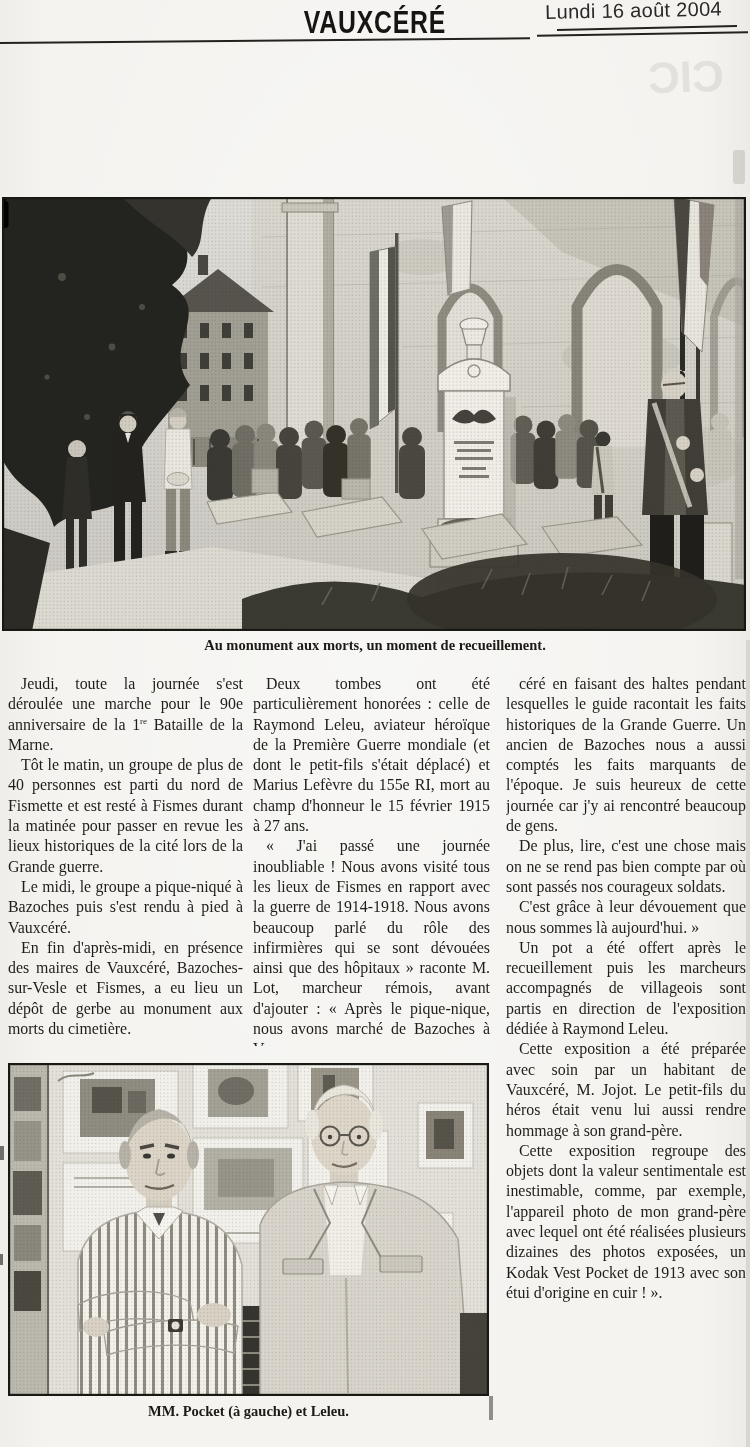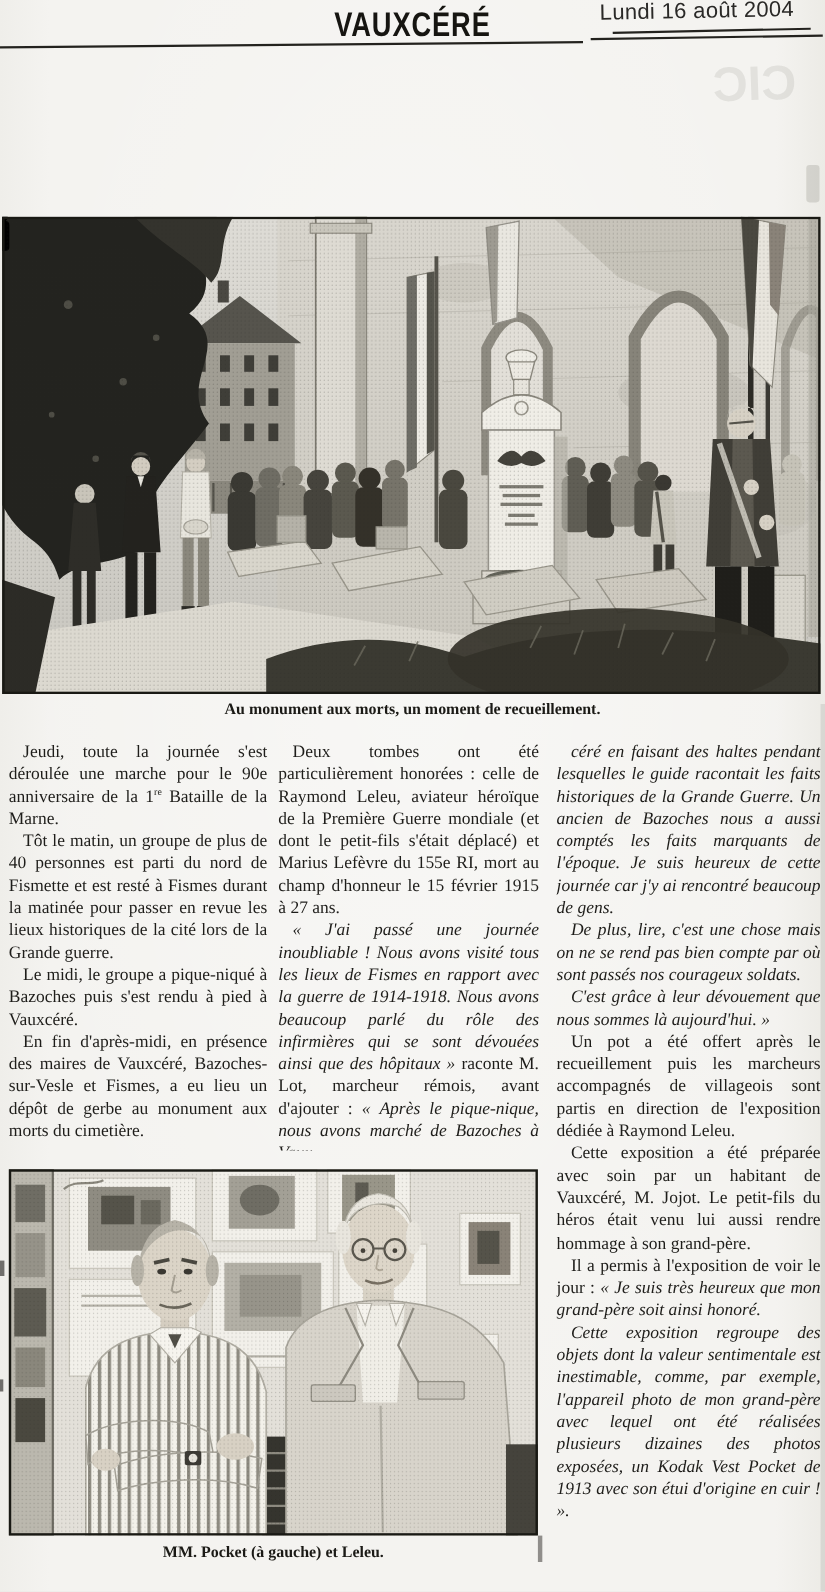--- a/index.html
+++ b/index.html
@@ -47,21 +47,21 @@
   .cap2{left:8px;width:481px;top:1403px;}
   
   .col{
     position:absolute;top:674px;overflow:hidden;
     font-size:15.9px;line-height:20.3px;text-align:justify;
   }
   .col p{margin:0;text-indent:13px;}
   .col-1{left:8px;width:235px;height:372px;}
   .col-2{left:253px;width:237px;height:372px;}
   .col-3{left:506px;width:240px;height:768px;}
-  .it{font-style:italic;}
+  .it{}
   sup{font-size:9px;line-height:0;}
   
   .edge-shadow{position:absolute;right:0px;top:640px;width:4px;height:807px;background:rgba(40,40,35,.10);}
   .artifact{position:absolute;background:#2b2a26;opacity:.65;}
   .a1{left:0;top:1146px;width:4px;height:14px;}
   .a2{left:0;top:1254px;width:3px;height:11px;}
   .a3{left:489px;top:1396px;width:4px;height:24px;opacity:.5;}
 </style>
 </head>
 <body>
@@ -302,21 +302,20 @@
     <p><span>Deux tombes ont été particulièrement honorées : celle de Raymond Leleu, aviateur héroïque de la Première Guerre mondiale (et dont le petit-fils s'était déplacé) et Marius Lefèvre du 155e RI, mort au champ d'honneur le 15 février 1915 à 27 ans.</span></p>
     <p><span class="it">« J'ai passé une journée inoubliable ! Nous avons visité tous les lieux de Fismes en rapport avec la guerre de 1914-1918. Nous avons beaucoup parlé du rôle des infirmières qui se sont dévouées ainsi que des hôpitaux » </span><span>raconte M. Lot, marcheur rémois, avant d'ajouter : </span><span class="it">« Après le pique-nique, nous avons marché de Bazoches à Vaux-</span></p>
   </div>
 
   <div class="col col-3">
     <p><span class="it">céré en faisant des haltes pendant lesquelles le guide racontait les faits historiques de la Grande Guerre. Un ancien de Bazoches nous a aussi comptés les faits marquants de l'époque. Je suis heureux de cette journée car j'y ai rencontré beaucoup de gens.</span></p>
     <p><span class="it">De plus, lire, c'est une chose mais on ne se rend pas bien compte par où sont passés nos courageux soldats.</span></p>
     <p><span class="it">C'est grâce à leur dévouement que nous sommes là aujourd'hui. »</span></p>
     <p><span>Un pot a été offert après le recueillement puis les marcheurs accompagnés de villageois sont partis en direction de l'exposition dédiée à Raymond Leleu.</span></p>
     <p><span>Cette exposition a été préparée avec soin par un habitant de Vauxcéré, M. Jojot. Le petit-fils du héros était venu lui aussi rendre hommage à son grand-père.</span></p>
-    <p><span>Il a permis à l'exposition de voir le jour : </span><span class="it">« Je suis très heureux que mon grand-père soit ainsi honoré.</span></p>
     <p><span class="it">Cette exposition regroupe des objets dont la valeur sentimentale est inestimable, comme, par exemple, l'appareil photo de mon grand-père avec lequel ont été réalisées plusieurs dizaines des photos exposées, un Kodak Vest Pocket de 1913 avec son étui d'origine en cuir ! ».</span></p>
   </div>
 
   <div class="fig2">
   <svg viewBox="0 0 481 333" width="481" height="333">
     <defs>
       <pattern id="ht2" width="3.6" height="3.6" patternUnits="userSpaceOnUse">
         <circle cx="1.4" cy="1.4" r=".62" fill="#23231f" opacity=".20"></circle>
       </pattern>
       <pattern id="stripesL" width="9" height="10" patternUnits="userSpaceOnUse">

